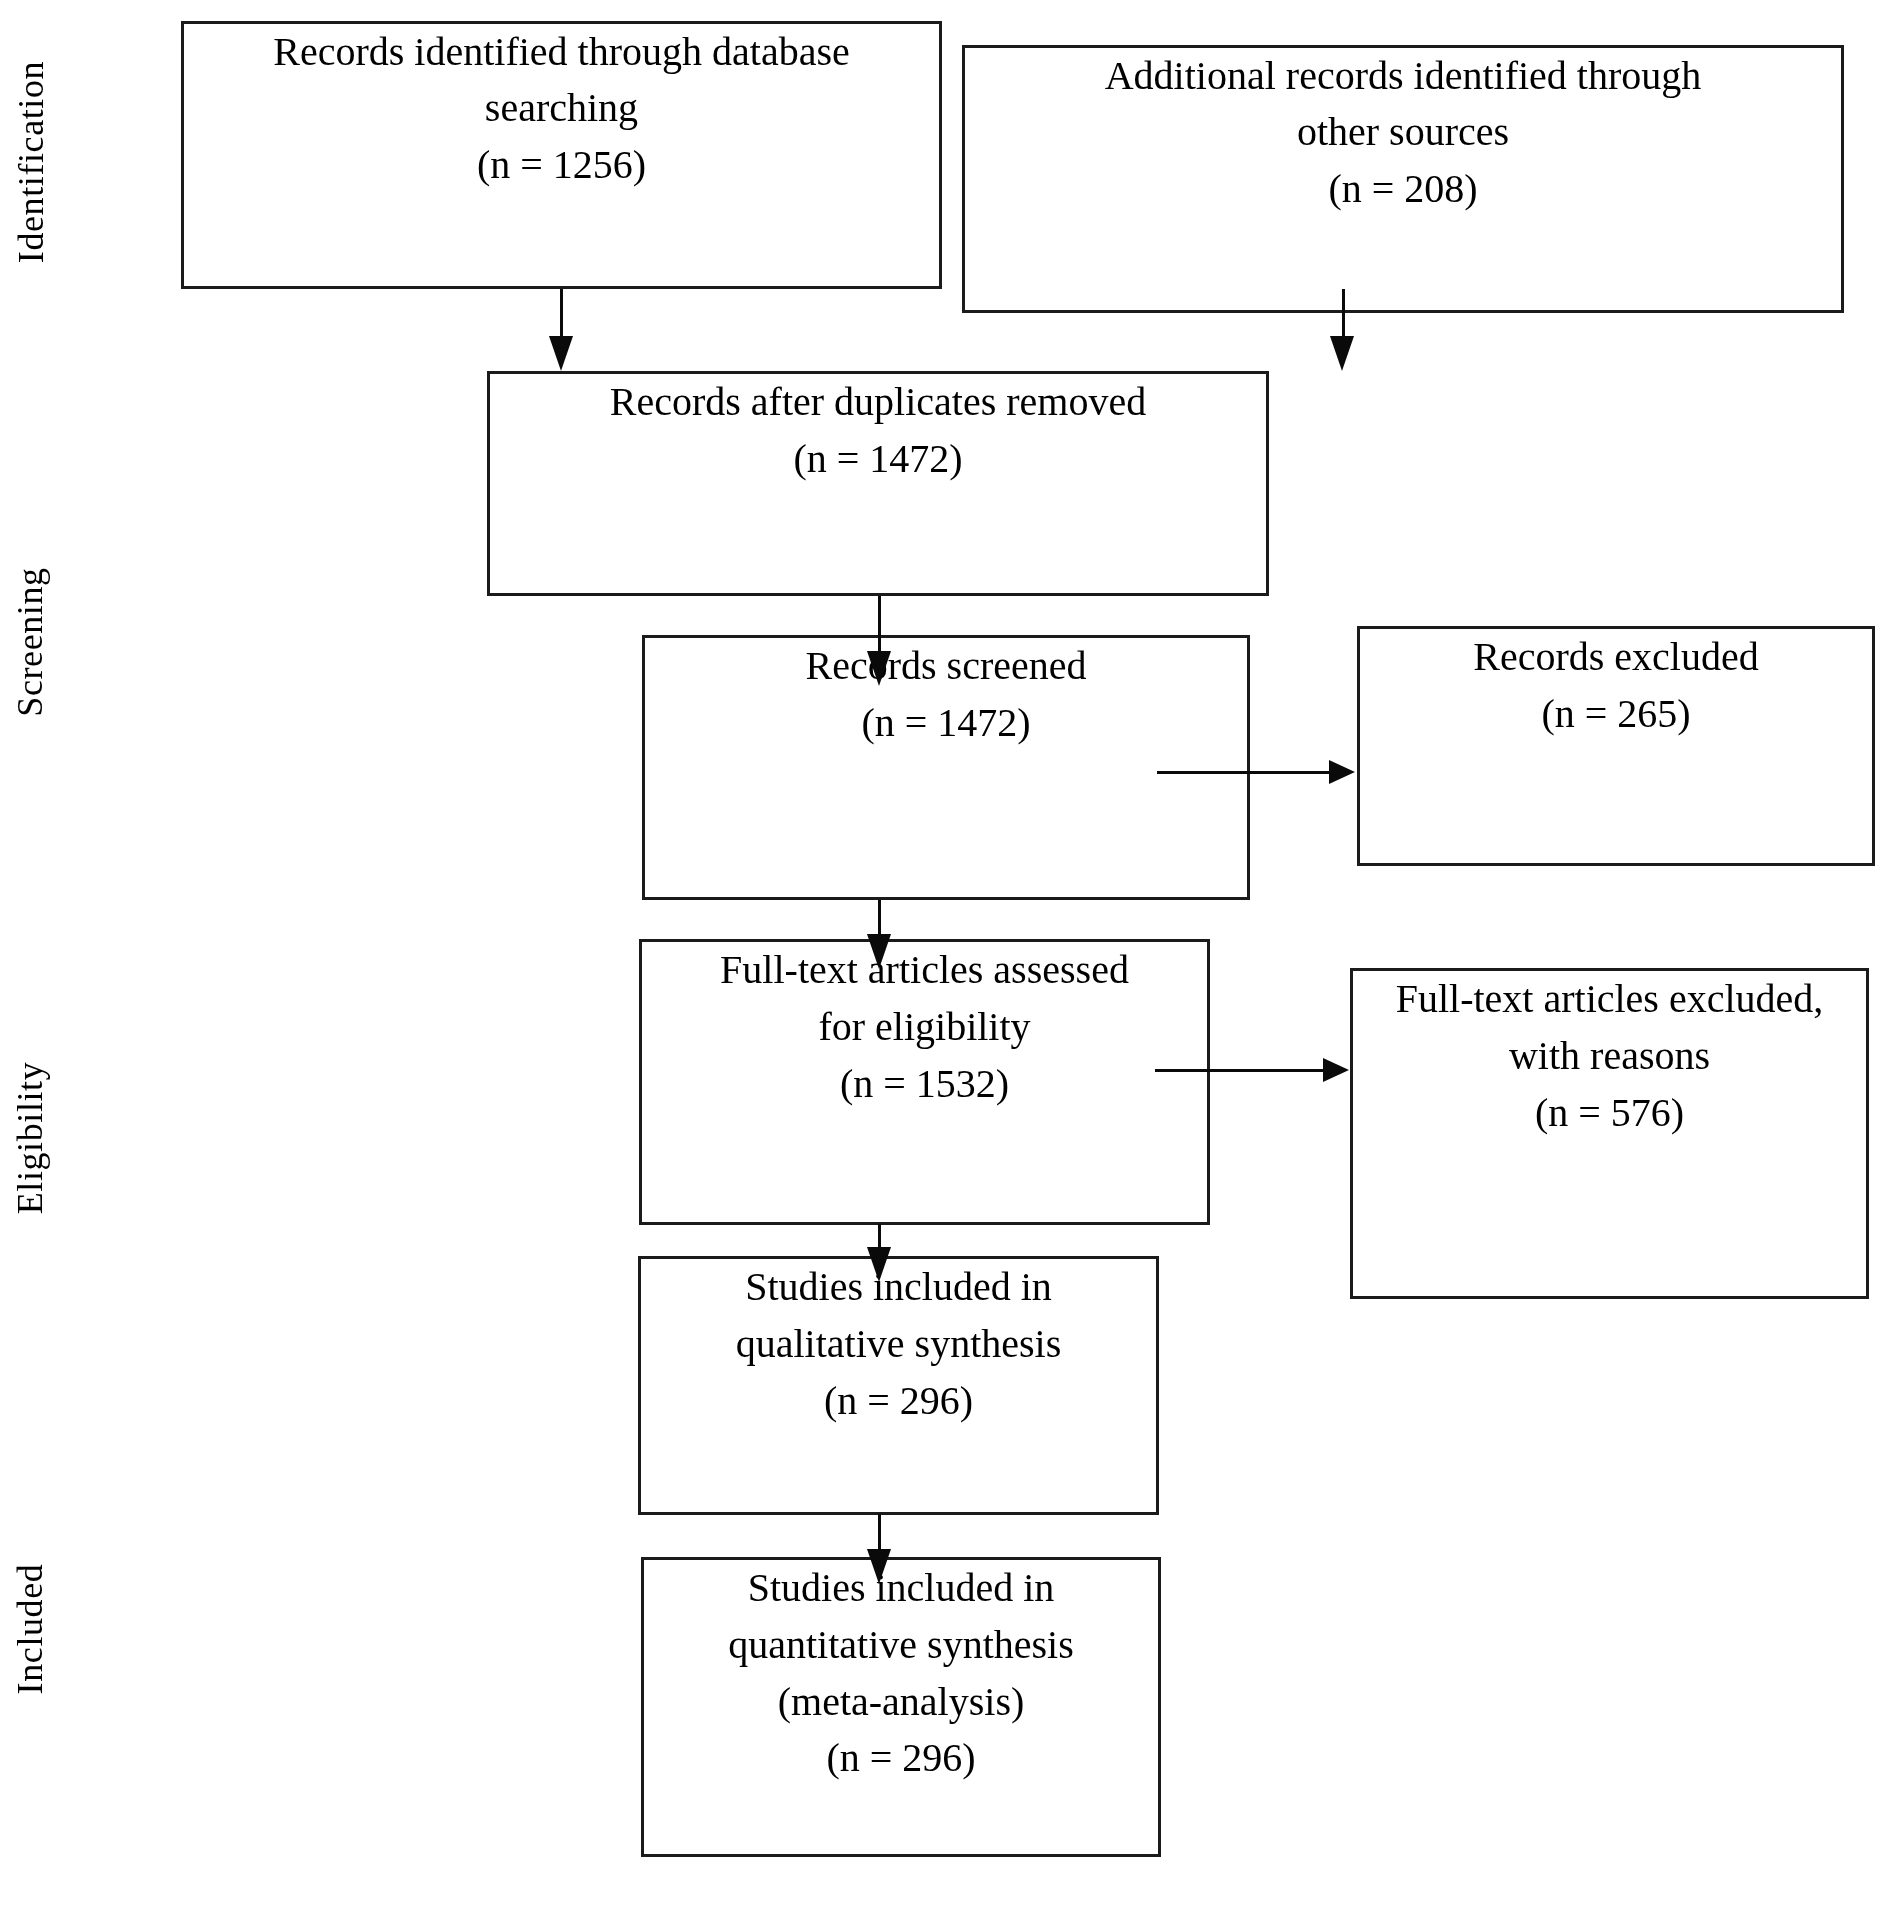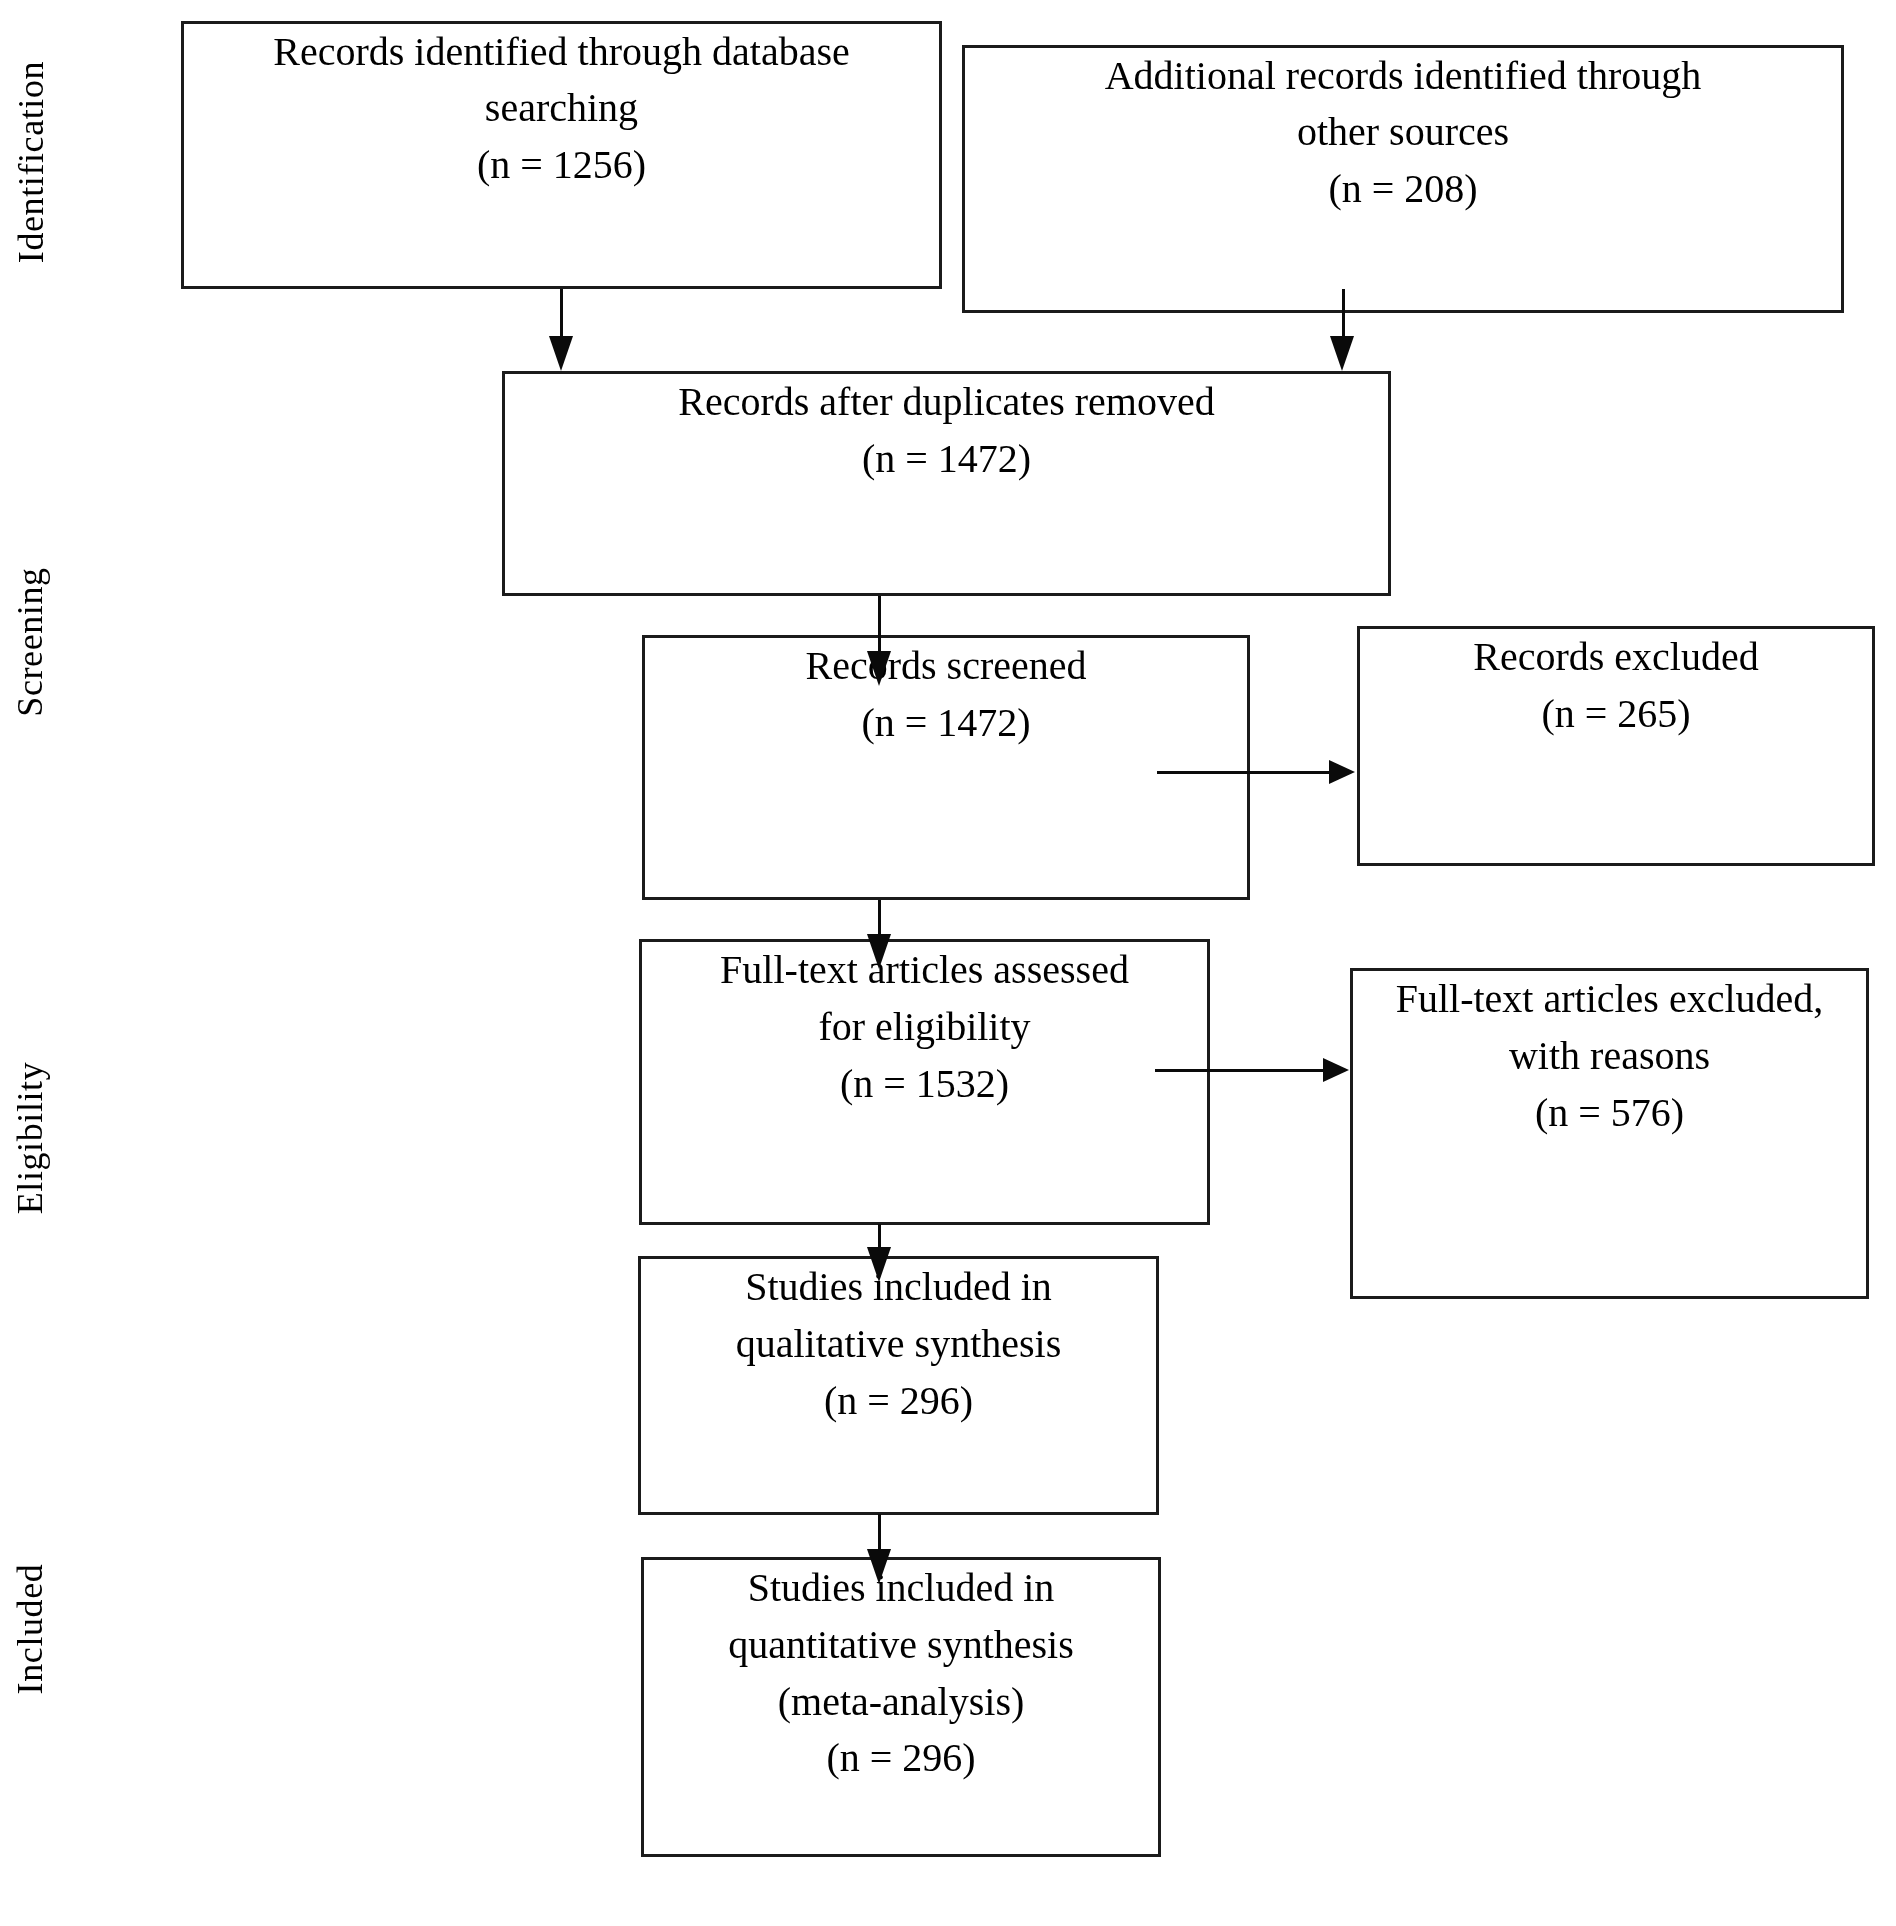--- a/index.html
+++ b/index.html
@@ -65,21 +65,21 @@
 searching</div>
     <div class="count">(n = 1256)</div>
   </div>
 
   <div class="box" style="left:962px; top:20.6px; width:882px; height:268px;margin-top:24px;">
     <div class="lines">Additional records identified through
 other sources</div>
     <div class="count">(n = 208)</div>
   </div>
 
-  <div class="box" style="left:502px; top:371px; width:889px; height:225px;">
+  <div class="box" style="left:487px; top:371px; width:782px; height:225px;">
     <div class="lines">Records after duplicates removed</div>
     <div class="count">(n = 1472)</div>
   </div>
 
   <div class="box" style="left:642px; top:635px; width:608px; height:265px;">
     <div class="lines">Records screened</div>
     <div class="count">(n = 1472)</div>
   </div>
 
   <div class="box" style="left:1357px; top:626px; width:518px; height:240px;">

